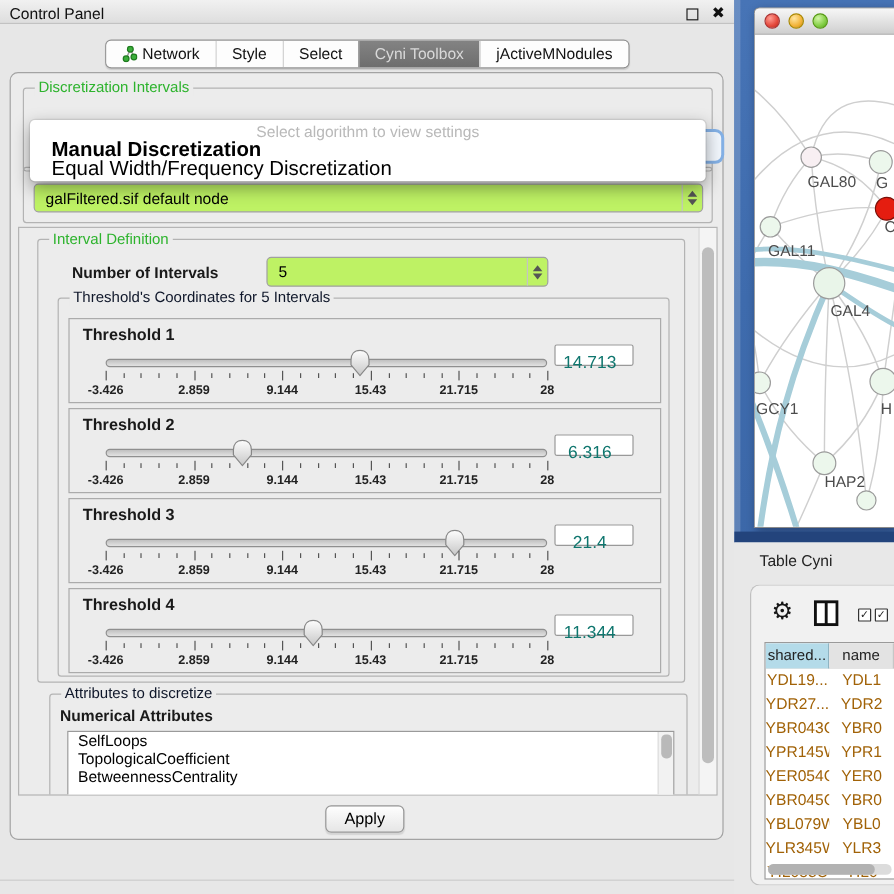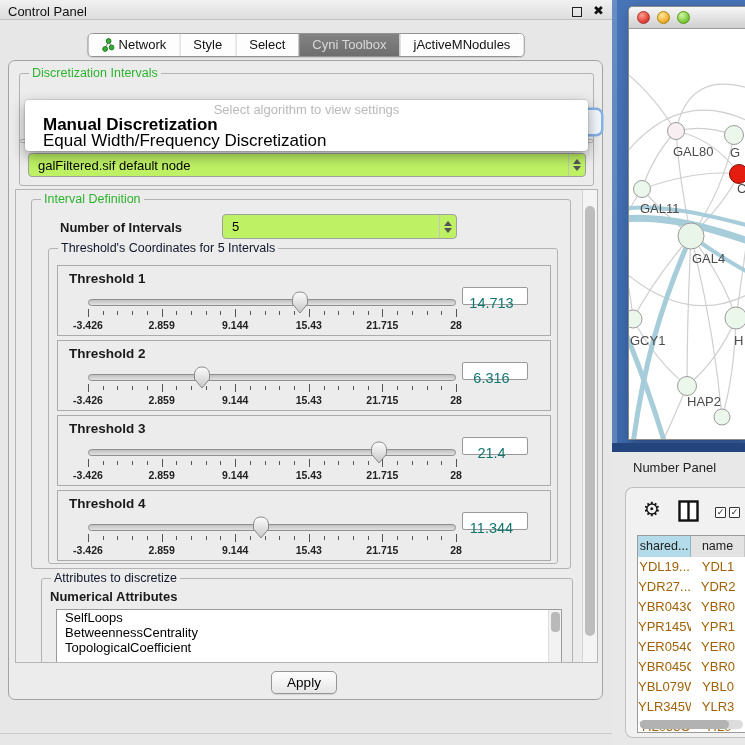--- a/index.html
+++ b/index.html
@@ -403,22 +403,22 @@
               <div class="val-field">11.344</div>
             </div>
           </div>
         </div>
 
         <div id="attr-group" class="group">
           <span class="gtitle blue">Attributes to discretize</span>
           <span id="attr-label">Numerical Attributes</span>
           <div id="attr-list">
             <div class="litem">SelfLoops</div>
+            <div class="litem">TopologicalCoefficient</div>
             <div class="litem">BetweennessCentrality</div>
-            <div class="litem">TopologicalCoefficient</div>
             <div id="attr-vscroll">
                 <div class="vthumb"></div>
               </div>
           </div>
         </div>
 
         <div id="vscroll">
             <div class="vthumb"></div>
           </div>
       </div>
@@ -488,21 +488,21 @@
               <circle cx="58" cy="357" r="9.5" fill="#ecf7ec" stroke="#9b9b9b"></circle>
               <text x="58" y="377">HAP2</text>
               <circle cx="93" cy="388" r="8" fill="#ecf7ec" stroke="#9b9b9b"></circle>
             </g>
         </svg>
       </div>
     </div>
   </div>
 
   <div id="tp-strip">
-    <span id="tp-title">Number Panel</span>
+    <span id="tp-title">Table Cyni</span>
     <div id="tbl-win">
       <div id="tbl-toolbar">
         <span class="gear">⚙</span>
         <svg class="colicon icon" width="21" height="22" viewBox="0 0 21 22">
           <rect x="1.5" y="1.5" width="18" height="19" fill="#fff" stroke="#111" stroke-width="2.4"></rect>
           <line x1="10.5" y1="1.5" x2="10.5" y2="20.5" stroke="#111" stroke-width="2.4"></line>
         </svg>
         <span class="cb" style="left:89px">✓</span>
         <span class="cb" style="left:103px">✓</span>
       </div>

